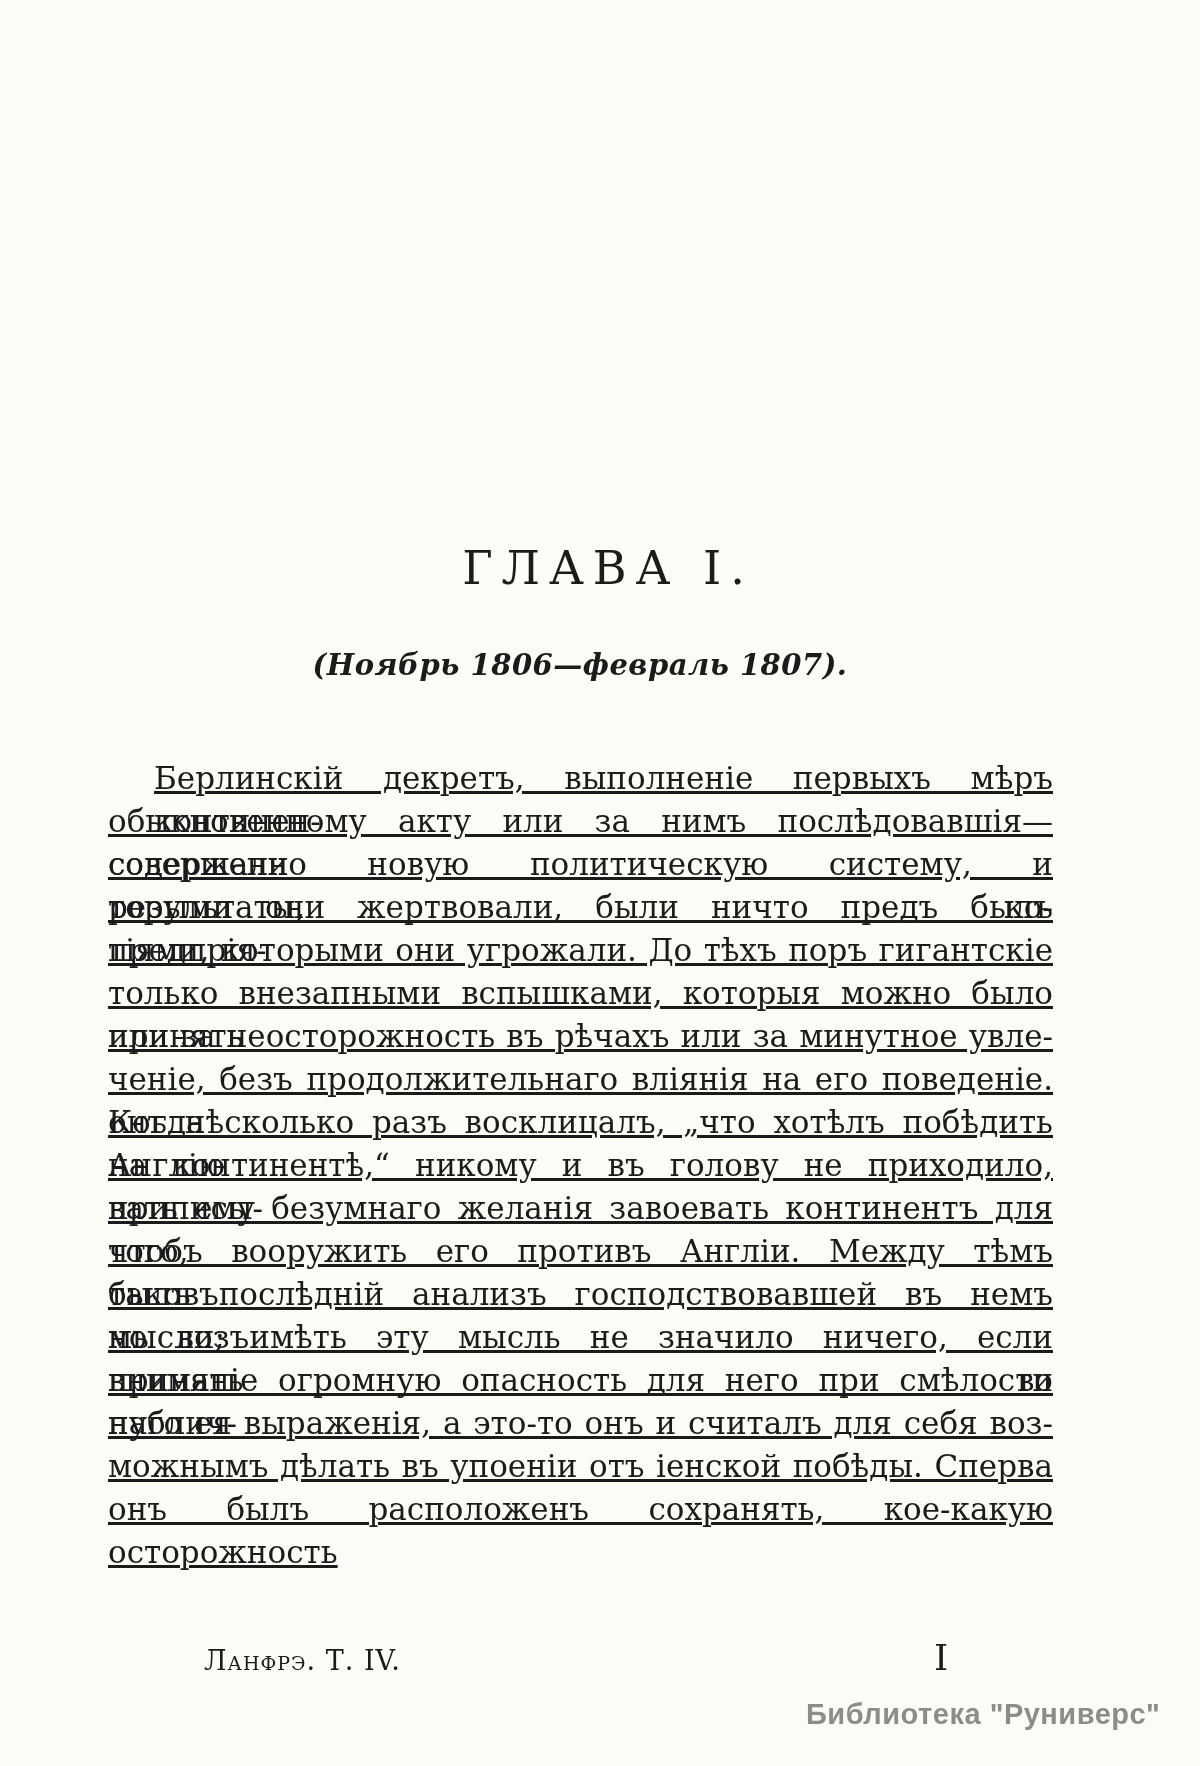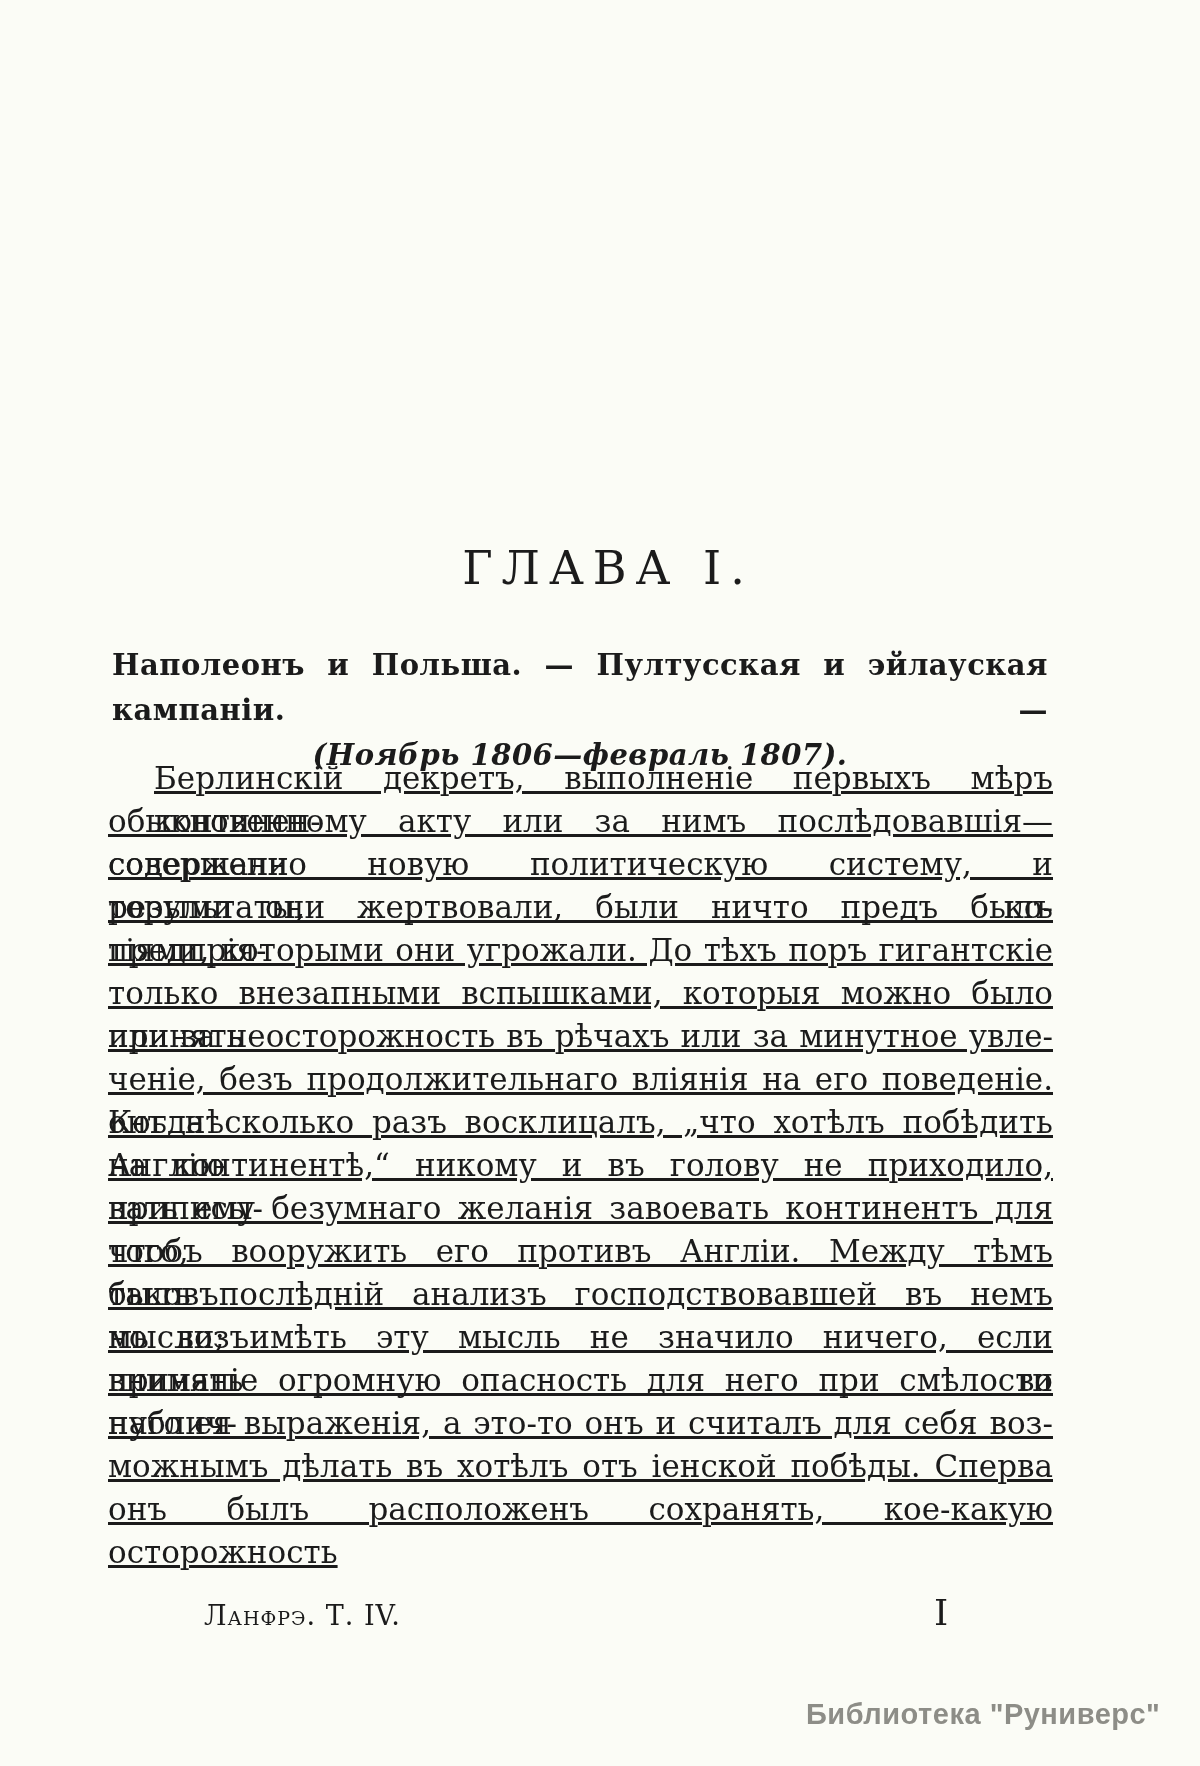--- a/index.html
+++ b/index.html
@@ -62,21 +62,21 @@
     white-space: normal;
     height: 43px;
     overflow: visible;
     text-decoration: underline;
   }
   .bline.first {
     padding-left: 46px;
   }
   .footer {
     position: absolute;
-    top: 1592px;
+    top: 1637px;
     left: 108px;
     width: 945px;
     height: 50px;
     text-align: right;
   }
   .footer .sig {
     position: absolute;
     left: 96px;
     top: 8px;
     font-variant: small-caps;
@@ -101,42 +101,41 @@
   }
 </style>
 </head>
 <body>
 
 <div class="page">
 
   <h1 class="chapter-heading">ГЛАВА I.</h1>
 
   <div class="subtitle">
-    <div class="sub1">Наполеонъ и Польша. — Пултусская и эйлауская кампаніи. —</div>
     <div class="sub2">(Ноябрь 1806—февраль 1807).</div>
   </div>
 
   <div class="body-text">
     <div class="bline first">Берлинскій декретъ, выполненіе первыхъ мѣръ континен-</div>
     <div class="bline">обыкновенному акту или за нимъ послѣдовавшія—содержали</div>
     <div class="bline">совершенно новую политическую систему, и результаты, ко-</div>
     <div class="bline">торыми они жертвовали, были ничто предъ былъ предпрія-</div>
     <div class="bline">тіями, которыми они угрожали. До тѣхъ поръ гигантскіе</div>
     <div class="bline">только внезапными вспышками, которыя можно было принять</div>
     <div class="bline">или за неосторожность въ рѣчахъ или за минутное увле-</div>
     <div class="bline">ченіе, безъ продолжительнаго вліянія на его поведеніе. Когда</div>
     <div class="bline">онъ нѣсколько разъ восклицалъ, „что хотѣлъ побѣдить Англію</div>
     <div class="bline">на континентѣ,“ никому и въ голову не приходило, приписы-</div>
     <div class="bline">вать ему безумнаго желанія завоевать континентъ для того,</div>
     <div class="bline">чтобъ вооружить его противъ Англіи. Между тѣмъ таковъ</div>
     <div class="bline">былъ послѣдній анализъ господствовавшей въ немъ мысли;</div>
     <div class="bline">но возъимѣть эту мысль не значило ничего, если принять во</div>
     <div class="bline">вниманіе огромную опасность для него при смѣлости публич-</div>
     <div class="bline">наго ея выраженія, а это-то онъ и считалъ для себя воз-</div>
-    <div class="bline">можнымъ дѣлать въ хотѣлъ отъ іенской побѣды. Сперва</div>
+    <div class="bline">можнымъ дѣлать въ упоеніи отъ іенской побѣды. Сперва</div>
     <div class="bline">онъ былъ расположенъ сохранять, кое-какую осторожность</div>
   </div>
 
   <div class="footer">
     <span class="sig">Ланфрэ. Т. IV.</span>
     <span class="pagenum">I</span>
   </div>
 
   <div class="watermark">Библиотека "Руниверс"</div>
 

